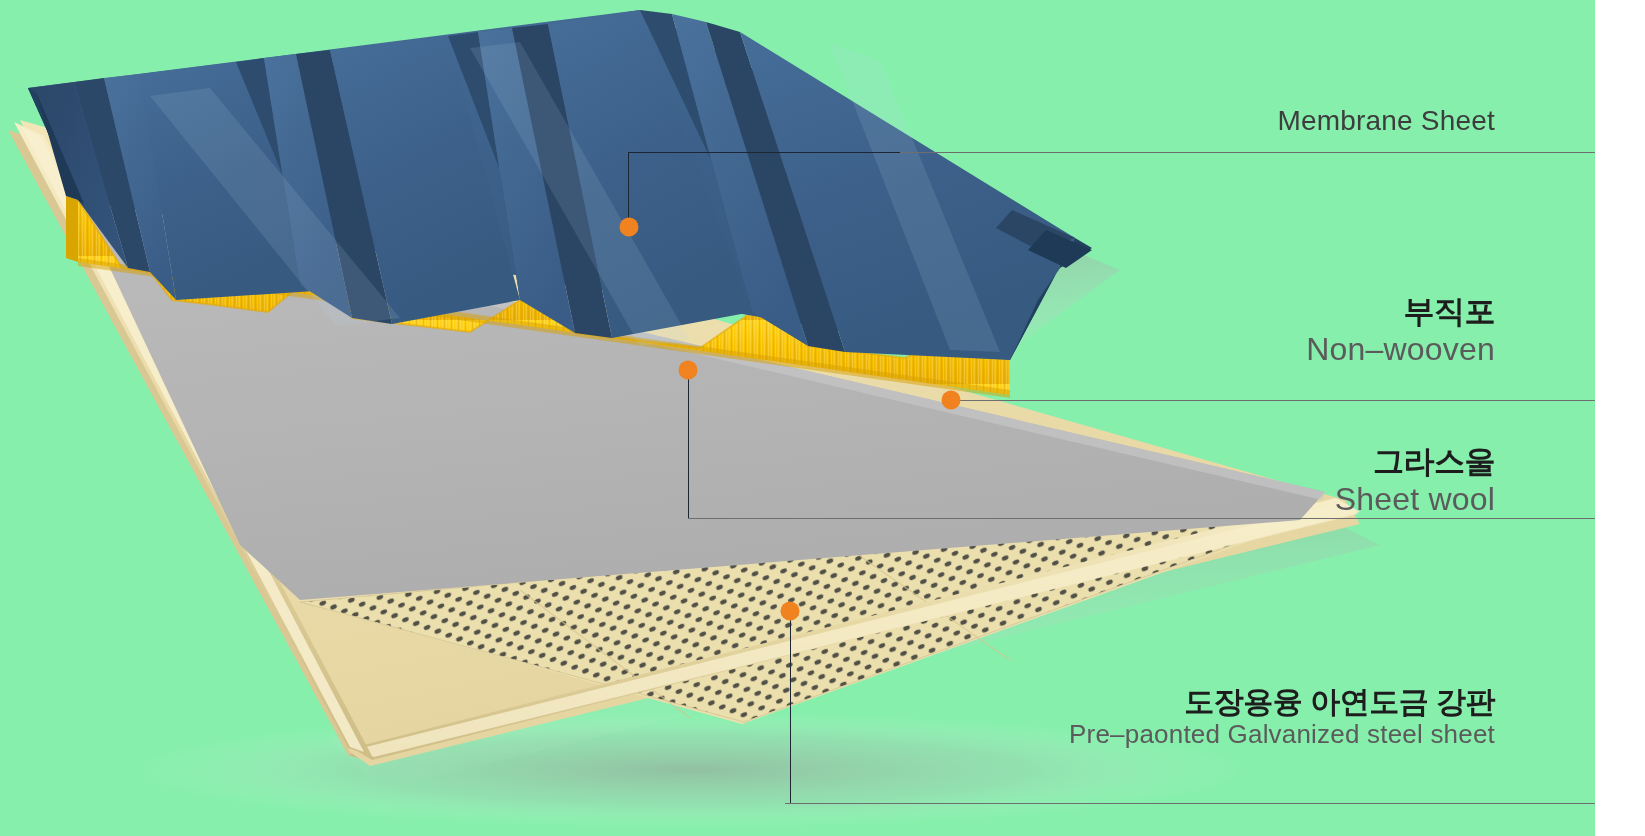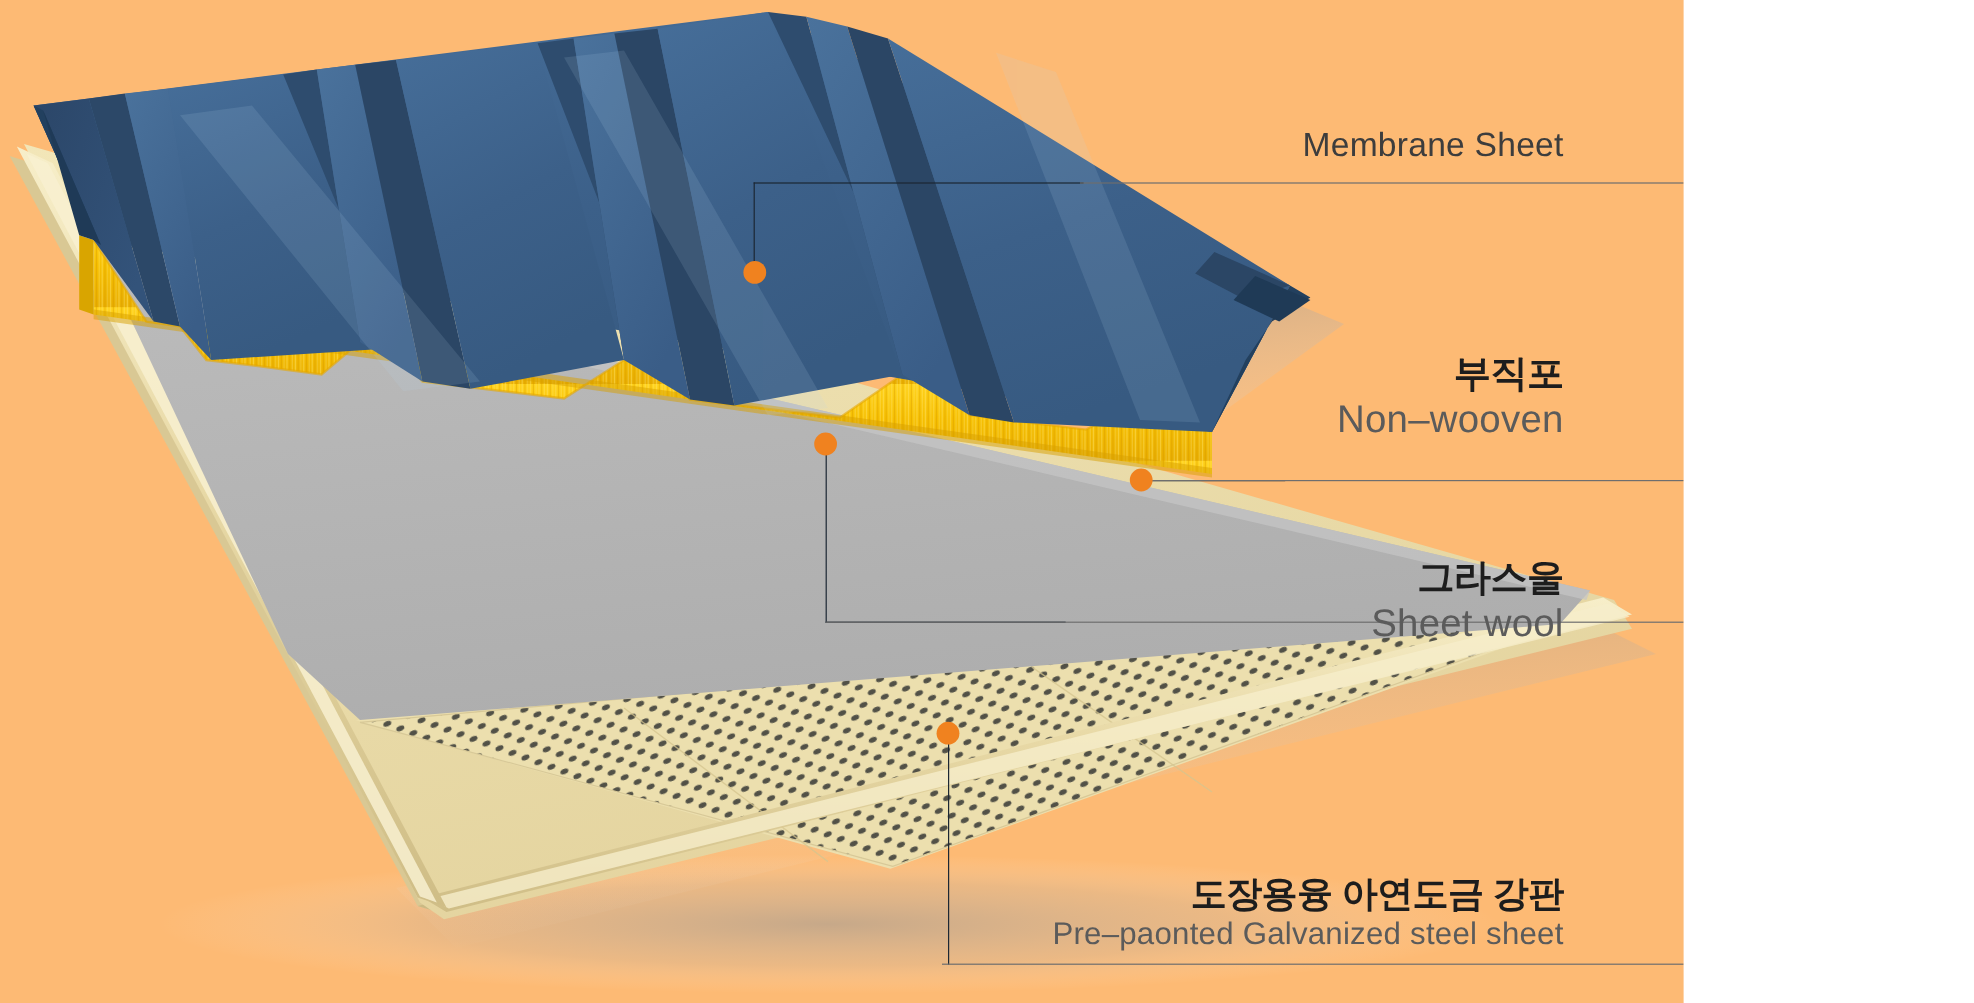--- a/index.html
+++ b/index.html
@@ -6,23 +6,23 @@
   html, body {
     margin: 0;
     padding: 0;
     background: #ffffff;
   }
   body {
     font-family: "Liberation Sans", "DejaVu Sans", sans-serif;
   }
   #stage {
     position: relative;
-    width: 1403px;
+    width: 1595px;
     height: 836px;
-    background: #fdba74;
+    background: #86efac;
     overflow: hidden;
   }
   #artwork {
     position: absolute;
     left: 0;
     top: 0;
     width: 1645px;
     height: 836px;
   }
 
@@ -47,22 +47,22 @@
     color: #5b5b5b;
     letter-spacing: 0.2px;
   }
   .label-en.single {
     color: #3d3d3d;
     font-size: 28px;
   }
 
   #label-membrane  { top: 104px; }
   #label-nonwoven  { top: 294px; }
-  #label-glasswool { top: 464px; }
-  #label-steel     { top: 684px; right: 100px; margin-top: 44px; }
+  #label-glasswool { top: 444px; }
+  #label-steel     { top: 684px; right: 100px; }
   #label-steel .label-ko { font-size: 30px; }
   #label-steel .label-en { font-size: 26px; text-align: right; }
 
   
   .leader-rule {
     position: absolute;
     height: 1px;
     background: #6e6e6e;
   }
   #rule-membrane  { left: 900px;  top: 152px; right: 0; }

